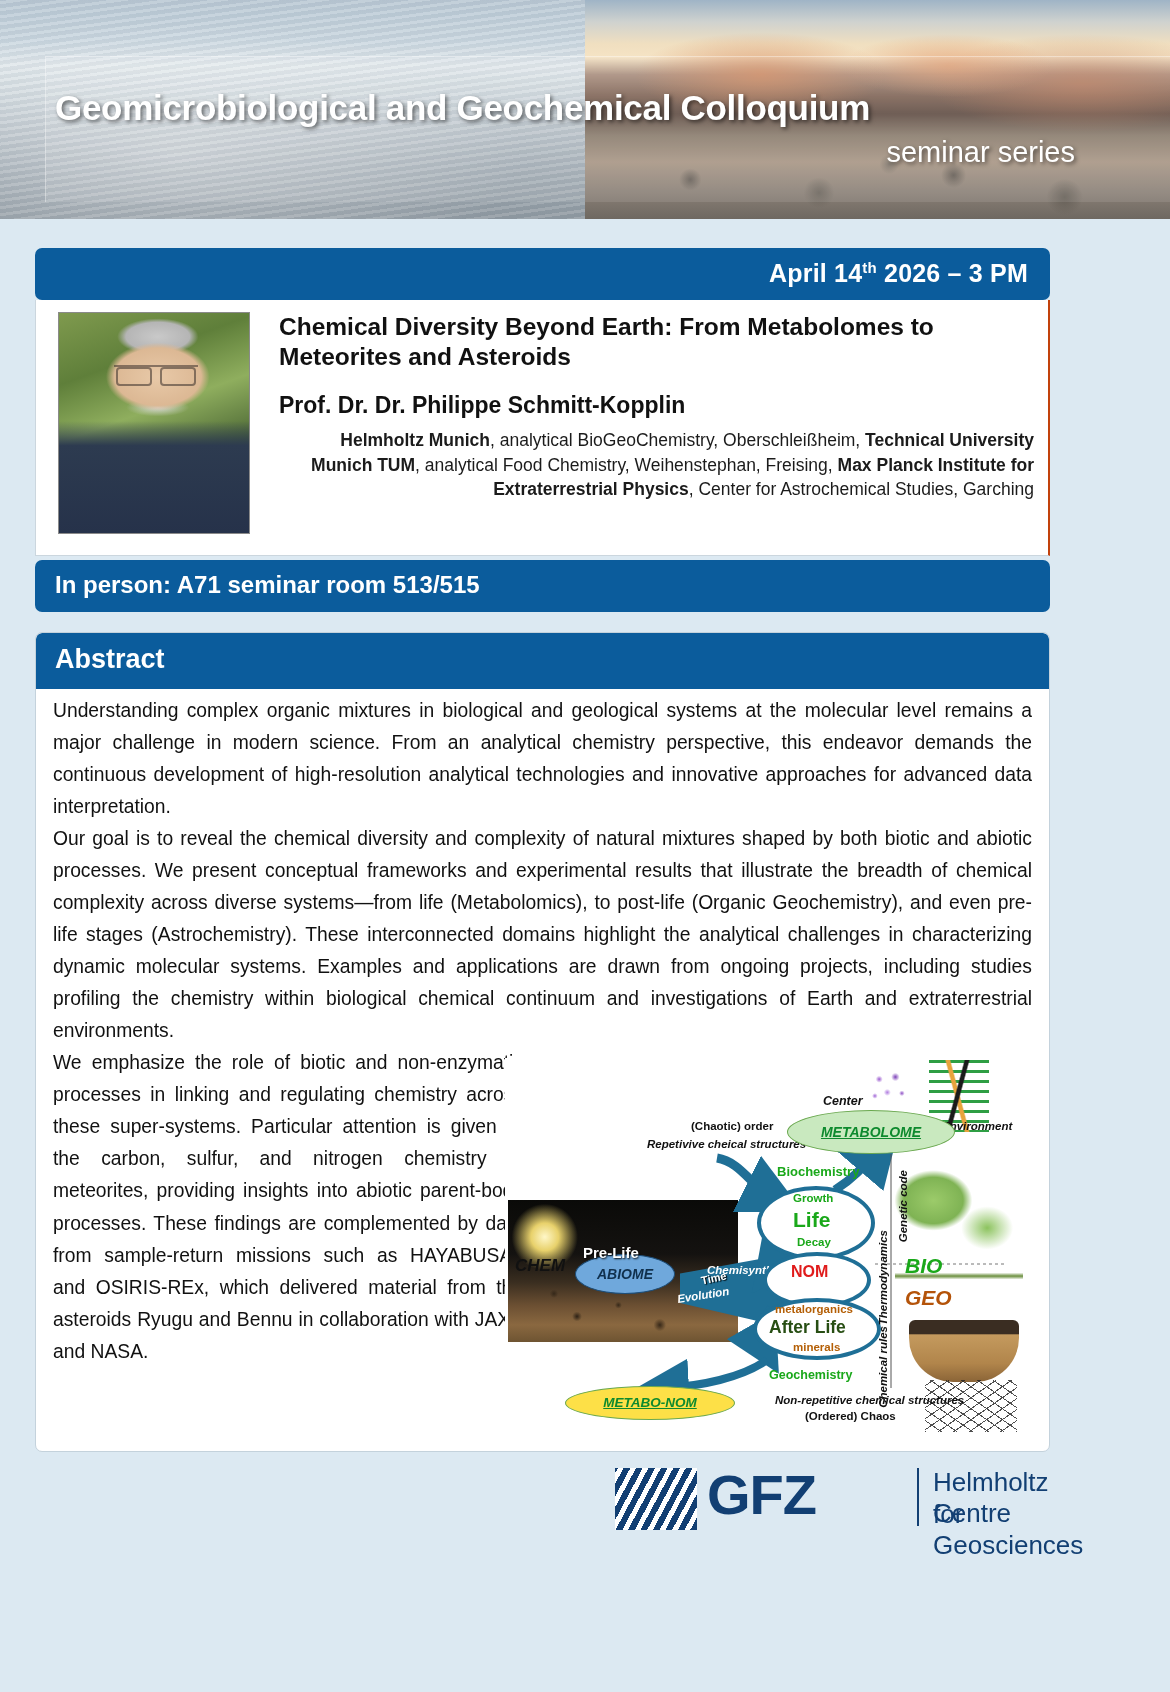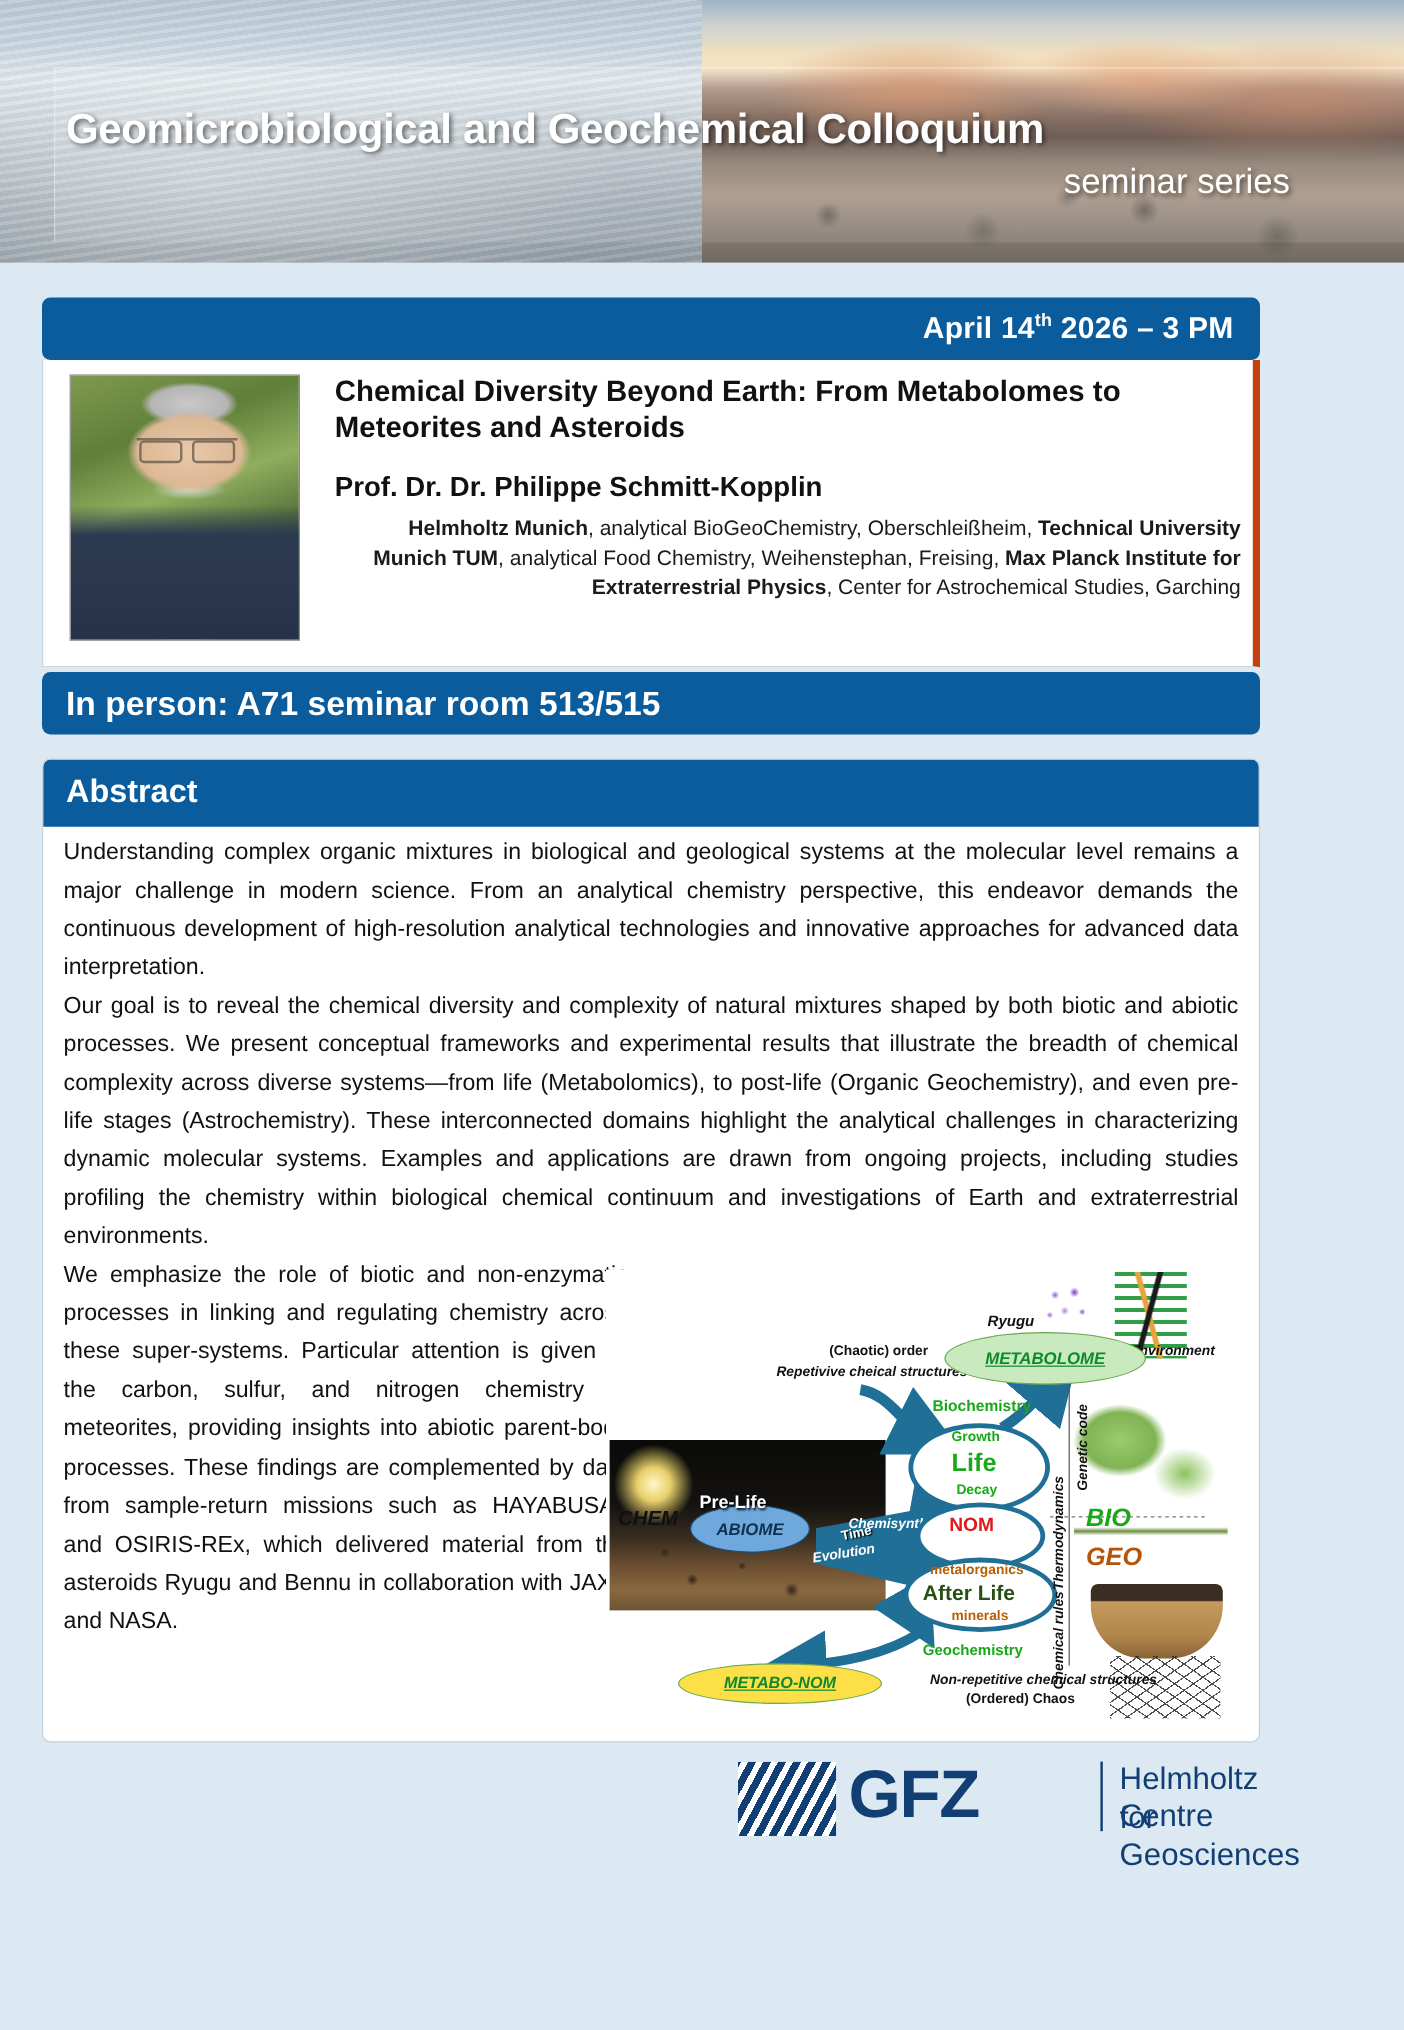--- a/index.html
+++ b/index.html
@@ -68,21 +68,21 @@
 
   #date-bar { top:248px; height:52px; }
   .date-text {
     position:absolute; right:22px; top:11px;
     color:#fff; font-size:25px; font-weight:bold; letter-spacing:.2px;
   }
   .date-text sup { font-size:15px; vertical-align:super; }
 
   #speaker-card {
     top:300px; height:256px; background:#ffffff;
-    border-left:1px solid #cbd6de; border-right:6px solid #c2410c; border-bottom:1px solid #cbd6de;
+    border-left:1px solid #cbd6de; border-right:2px solid #c2410c; border-bottom:1px solid #cbd6de;
   }
   .portrait {
     position:absolute; left:22px; top:12px; width:192px; height:222px;
     border:1px solid #8a8a8a; overflow:hidden;
     background:linear-gradient(160deg,#7f9a4e 0%,#5f7f3a 25%,#8fae5e 45%,#456030 70%,#2d3f22 100%);
   }
   .portrait::before{
     content:""; position:absolute; left:0; top:0; right:0; height:118px;
     background:
       radial-gradient(ellipse 70px 46px at 52% 54%, #e8c9a8 0%, #dcb894 62%, rgba(220,184,148,0) 74%),
@@ -115,21 +115,21 @@
   }
   .affil {
     position:absolute; left:243px; top:128px; width:755px;
     font-size:17.5px; color:#1b1b1b; line-height:1.40;text-align:right;
   }
   .affil b { font-weight:bold; }
 
   #inperson-bar { top:560px; height:52px; }
   .inperson-text {
     position:absolute; left:20px; top:11px;
-    color:#fff; font-size:28px; font-weight:bold;
+    color:#fff; font-size:24px; font-weight:bold;
   }
 
   
   #abstract-card {
     top:632px; height:820px; background:#ffffff;
     border:1px solid #c4d2dc; border-radius:7px; overflow:hidden;
   }
   .abstract-head {
     position:absolute; left:0; top:0; width:100%; height:56px;
     background:#0b5c9c; border-radius:6px 6px 0 0;
@@ -351,21 +351,21 @@
 
   <div class="lbl chem">CHEM</div>
   <div class="ell ell-abiome">ABIOME</div>
   <div class="lbl prelife">Pre-Life</div>
   <div class="lbl time">Time</div>
   <div class="lbl chemsyn">Chemisynthesis</div>
   <div class="lbl evolution">Evolution</div>
 
   <div class="lbl t-chaotic">(Chaotic) order</div>
   <div class="lbl t-repet">Repetivive cheical structures</div>
-  <div class="lbl t-health">Ryugu</div>
+  <div class="lbl t-health">Center</div>
   <div class="lbl t-env">Environment</div>
   <div class="ell ell-metabolome">METABOLOME</div>
 
   <div class="cyc cyc-life"></div>
   <div class="cyc cyc-nom"></div>
   <div class="cyc cyc-after"></div>
 
   <div class="lbl t-biochem">Biochemistry</div>
   <div class="lbl t-growth">Growth</div>
   <div class="lbl t-life">Life</div>

